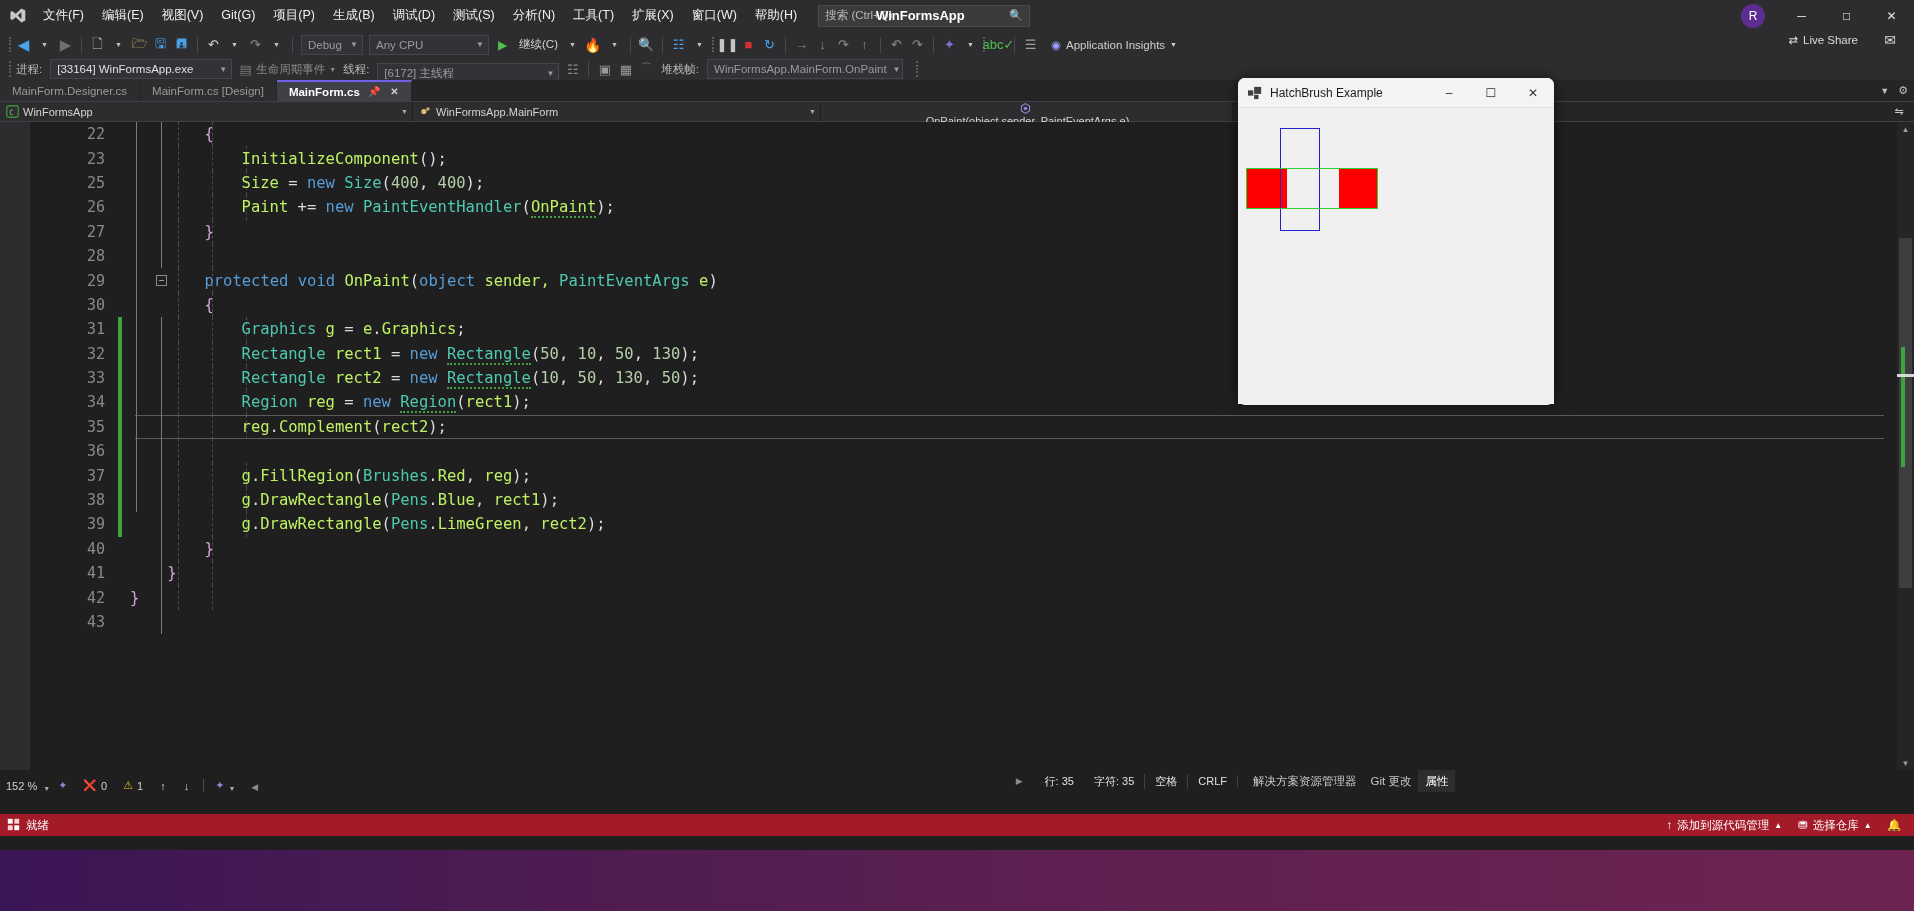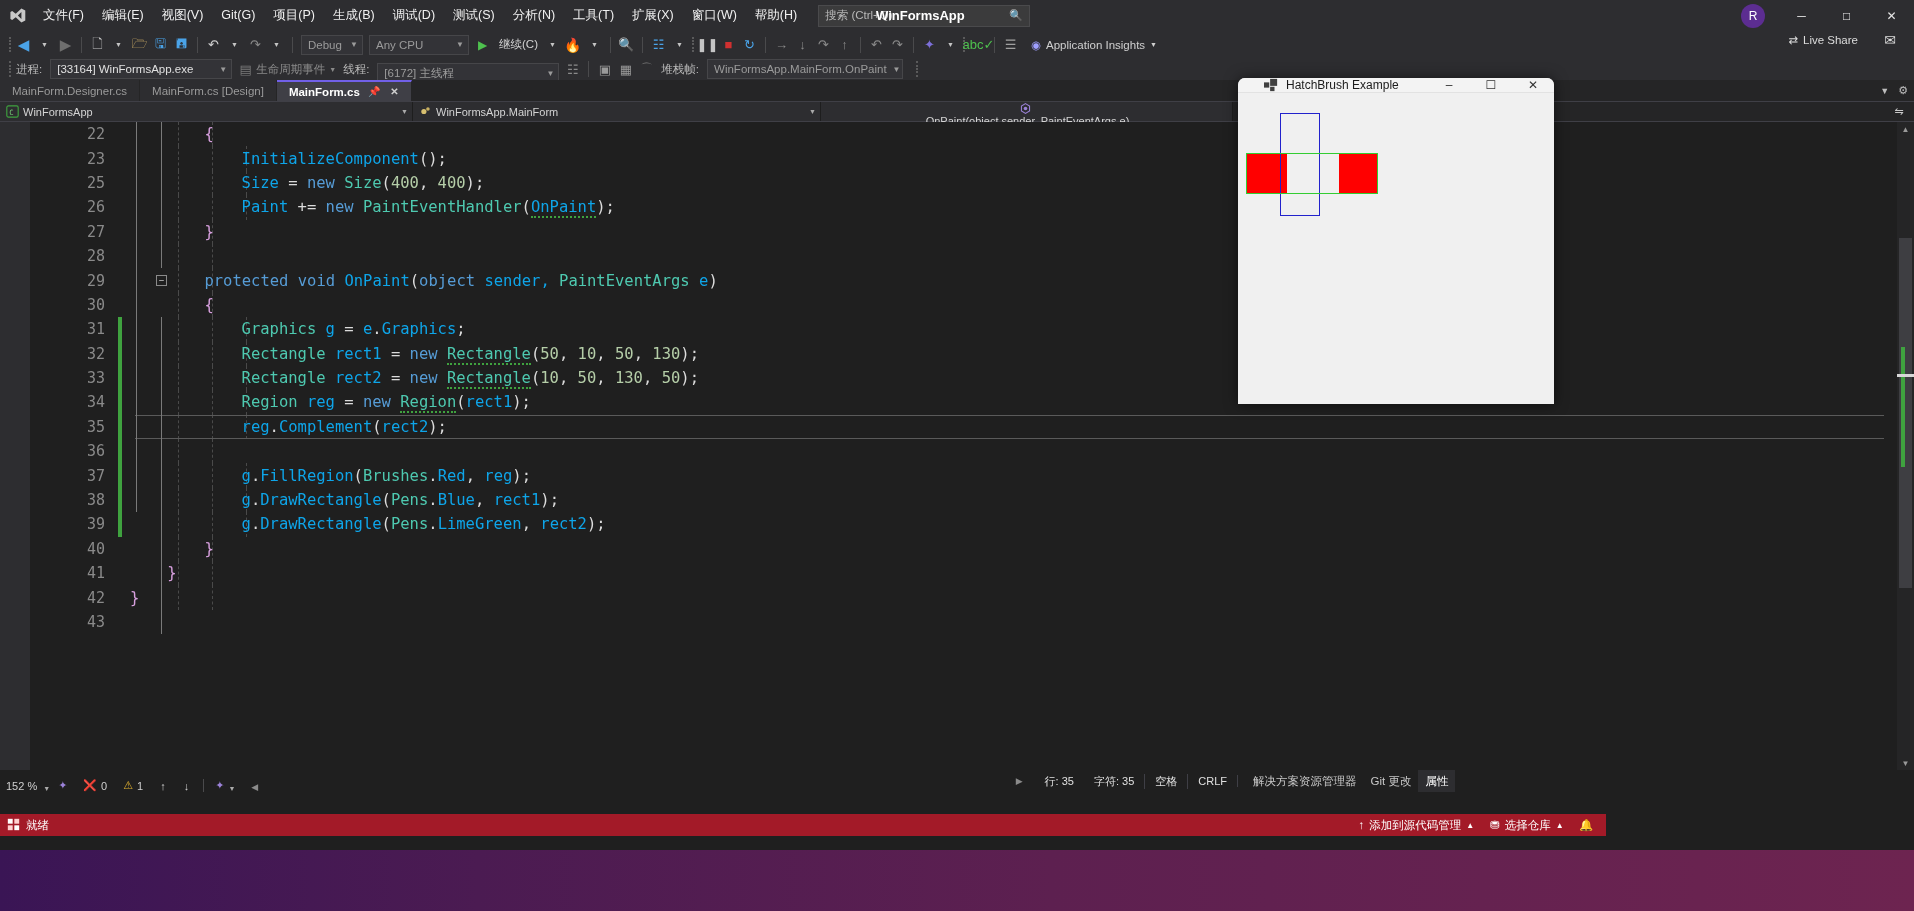--- a/index.html
+++ b/index.html
@@ -110,21 +110,21 @@
   .chg-green { position:absolute; left:88px; width:4px; height:24.4px; background:#3fa23f; }
   .guide { position:absolute; width:0; border-left:1px dashed #4a4a4a; height:24.4px; top:0; }
   .curline {
     position:absolute; left:105px; right:30px; height:24px;
     border-top:1px solid #5a5a5a; border-bottom:1px solid #5a5a5a; pointer-events:none;
   }
   .kw   { color:#569cd6; }
   .typ  { color:#4ec9b0; }
   .str  { color:#d69d85; }
   .num  { color:#b5cea8; }
-  .pln  { color:#0ea5e9; }
+  .pln  { color:#bef264; }
   .brk  { color:#d8a0df; }
   .punc { color:#dcdcdc; }
   .sqg  { border-bottom:2px dotted #3fa23f; }
   .collapse-box {
     position:absolute; left:126px; width:11px; height:11px; border:1px solid #8a8a8a;
     color:#c8c8c8; font-size:9px; line-height:9px; text-align:center; background:#1f1f1f;
   }
   .vline { position:absolute; left:131px; width:1px; background:#7a7a7a; }
 
   
@@ -158,36 +158,36 @@
   
   #right-tabs {
     position:absolute; left:1246px; top:770px; height:22px; display:flex; align-items:center;
     font-size:11.5px; color:#c8c8c8;
   }
   #right-tabs span { padding:0 7px; height:22px; line-height:22px; }
   #right-tabs span.sel { background:#2d2d30; color:#ffffff; }
 
   
   #vs-statusbar {
-    position:absolute; left:0; top:814px; width:1606px; height:22px;
+    position:absolute; left:0; top:814px; width:1914px; height:22px;
     background:#a31a28; display:flex; align-items:center; color:#ffffff; font-size:11.5px;text-align:right;
   }
   #vs-statusbar .ready { padding-left:26px; }
   #sb-icon { position:absolute; left:7px; top:4px; width:13px; height:13px; }
   #vs-statusbar .right { margin-left:auto; display:flex; align-items:center; gap:16px; padding-right:12px; }
   #vs-statusbar .right .grp { display:flex; align-items:center; gap:5px; }
 
   
   #winform {
     position:absolute; left:1238px; top:78px; width:316px; height:326px;
     background:#f0f0f0; box-shadow:0 0 14px rgba(0,0,0,.55); border-radius:7px 7px 0 0;
   }
   #wf-title {
-    height:15px; background:#f3f3f3; display:flex; align-items:center;
-    border-radius:7px 7px 0 0; border-bottom:1px solid #e2e2e2;padding-left:16px;
+    height:30px; background:#f3f3f3; display:flex; align-items:center;
+    border-radius:7px 7px 0 0; border-bottom:1px solid #e2e2e2;
   }
   #wf-title .wf-ico { margin:0 8px 0 10px; display:flex; }
   #wf-title .wf-text { font-size:12px; color:#1b1b1b; }
   #wf-title .wf-btns { margin-left:auto; display:flex; }
   .wf-btn { width:42px; height:29px; display:flex; align-items:center; justify-content:center; color:#333; font-size:12px; }
   #wf-client { position:relative; height:297px; background:#f0f0f0; border-radius:0 0 7px 7px; }
   #rect1-outline { position:absolute; border:1px solid #2222cc; }
   #rect2-outline { position:absolute; border:1px solid #32cd32; }
   .redfill { position:absolute; background:#ff0000; }
 
@@ -257,21 +257,21 @@
     <div class="tb-sep"></div>
     <div class="tb-btn" style="color:#d0d0d0;">↶</div>
     <div class="tb-btn" style="font-size:7px;">▼</div>
     <div class="tb-btn" style="color:#8a8a8a;">↷</div>
     <div class="tb-btn" style="font-size:7px;">▼</div>
     <div class="tb-sep"></div>
     <div class="tb-combo" style="width:62px;">
       <span>Debug</span>
         <span class="car">▼</span>
     </div>
-    <div class="tb-combo" style="width:100px;">
+    <div class="tb-combo" style="width:120px;">
       <span>Any CPU</span>
         <span class="car">▼</span>
     </div>
     <div class="tb-btn tb-run">▶</div>
     <span class="tb-label">继续(C)</span>
     <div class="tb-btn" style="font-size:7px;">▼</div>
     <div class="tb-btn" style="color:#d9463f;font-size:14px;">🔥</div>
     <div class="tb-btn" style="font-size:7px;">▼</div>
     <div class="tb-sep"></div>
     <div class="tb-btn" style="color:#d8b56a;">🔍</div>

